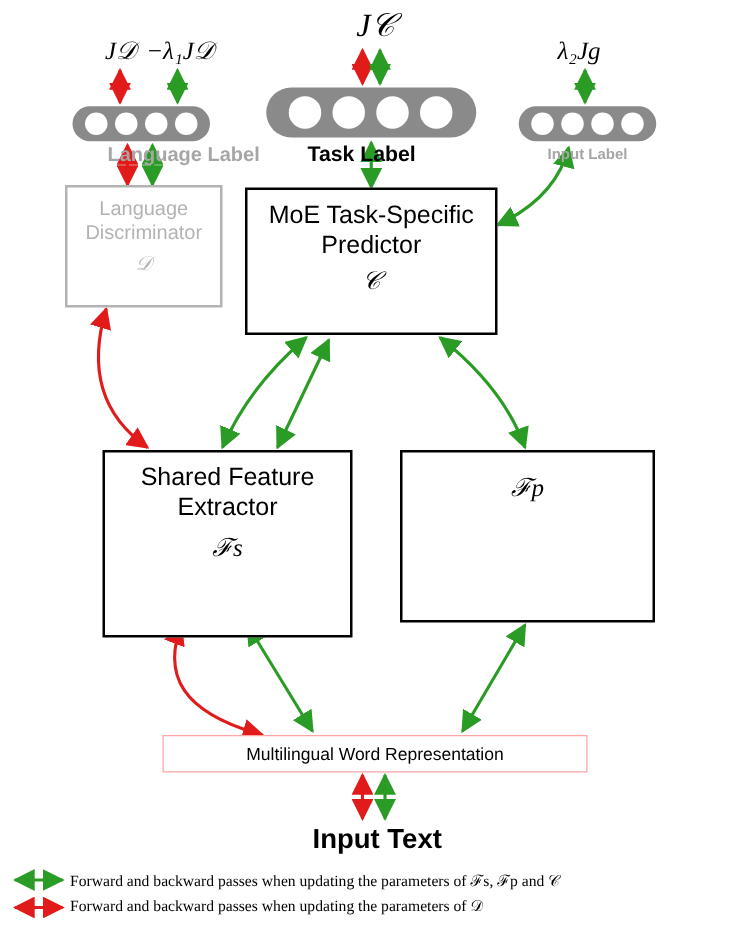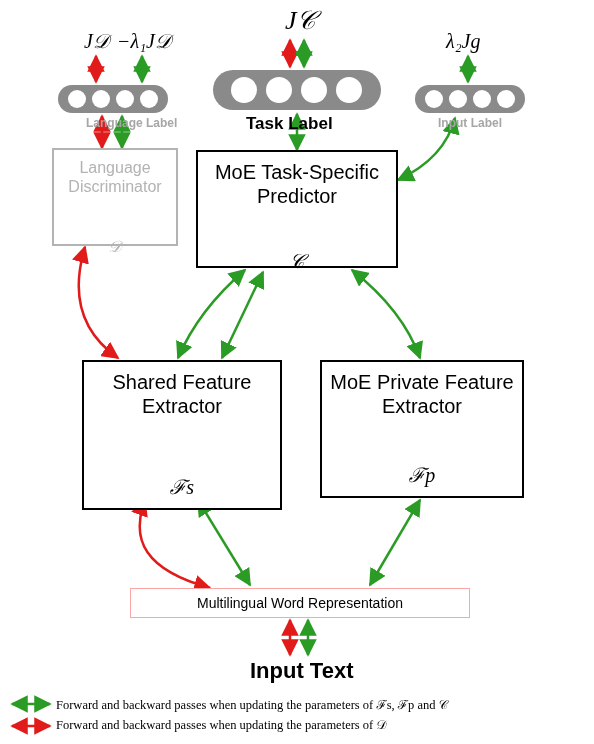--- a/index.html
+++ b/index.html
@@ -16,24 +16,23 @@
     top: 0; left: 0;
     width: 594px; height: 744px;
   }
   .box {
     position: absolute;
     background: #fff;
     border: 2px solid #000;
     display: flex;
     flex-direction: column;
     align-items: center;
-    justify-content: space-between;
+    justify-content: flex-start;
     text-align: center;
     padding: 8px;
-    gap: 36px;
   }
   .box.gray { border-color: #b3b3b3; }
   .box .title { font-size: 20px; line-height: 1.2; }
   .box.gray .title { color: #b3b3b3; font-size: 16px; }
   .box .sub { font-size: 20px; font-style: italic; font-family: Georgia, 'Times New Roman', serif; margin-top: 6px; }
   .box.gray .sub { color: #b3b3b3; font-size: 16px; }
   .wordrep {
     position: absolute;
     background: #fff;
     border: 1px solid #fca5a5;
@@ -138,40 +137,39 @@
   <line x1="12" y1="704" x2="50" y2="704" stroke="#2a9b24" stroke-width="2.5" marker-start="url(#ag)" marker-end="url(#ag)"></line>
   <line x1="12" y1="726" x2="50" y2="726" stroke="#e11a1a" stroke-width="2.5" marker-start="url(#ar)" marker-end="url(#ar)"></line>
 </svg>
 
 <div class="loss" style="left:285px; top:6px; font-size:26px;">J𝒞</div>
 <div class="loss" style="left:84px; top:30px;">J𝒟</div>
 <div class="loss" style="left:117px; top:30px;">−λ₁J𝒟</div>
 <div class="loss" style="left:446px; top:30px;">λ₂Jg</div>
 
 <div class="label bold" style="left:246px; top:114px; font-size:17px;">Task Label</div>
-<div class="label gray" style="left:66px; top:116px; font-size:12px;padding-left:20px;">Language Label</div>
+<div class="label gray" style="left:66px; top:116px; font-size:16px;padding-left:20px;">Language Label</div>
 <div class="label gray" style="left:438px; top:116px; font-size:12px;">Input Label</div>
 
 <div class="box gray" style="left:52px; top:148px; width:126px; height:98px;">
   <div class="title">Language Discriminator</div>
   <div class="sub">𝒟</div>
 </div>
 
 <div class="box" style="left:196px; top:150px; width:202px; height:118px;">
   <div class="title">MoE Task-Specific Predictor</div>
   <div class="sub">𝒞</div>
 </div>
 
 <div class="box" style="left:82px; top:360px; width:200px; height:150px;">
   <div class="title">Shared Feature Extractor</div>
   <div class="sub">ℱs</div>
 </div>
 
 <div class="box" style="left:320px; top:360px; width:204px; height:138px;">
-  <div class="title">MoE Private Feature Extractor</div>
   <div class="sub">ℱp</div>
 </div>
 
 <div class="wordrep" style="left:130px; top:588px; width:340px; height:30px;">
   <span>Multilingual Word Representation</span>
 </div>
 
 <div class="label bold" style="left:250px; top:658px; font-size:22px;">Input Text</div>
 
 <div class="legend" style="left:56px; top:696px;">

